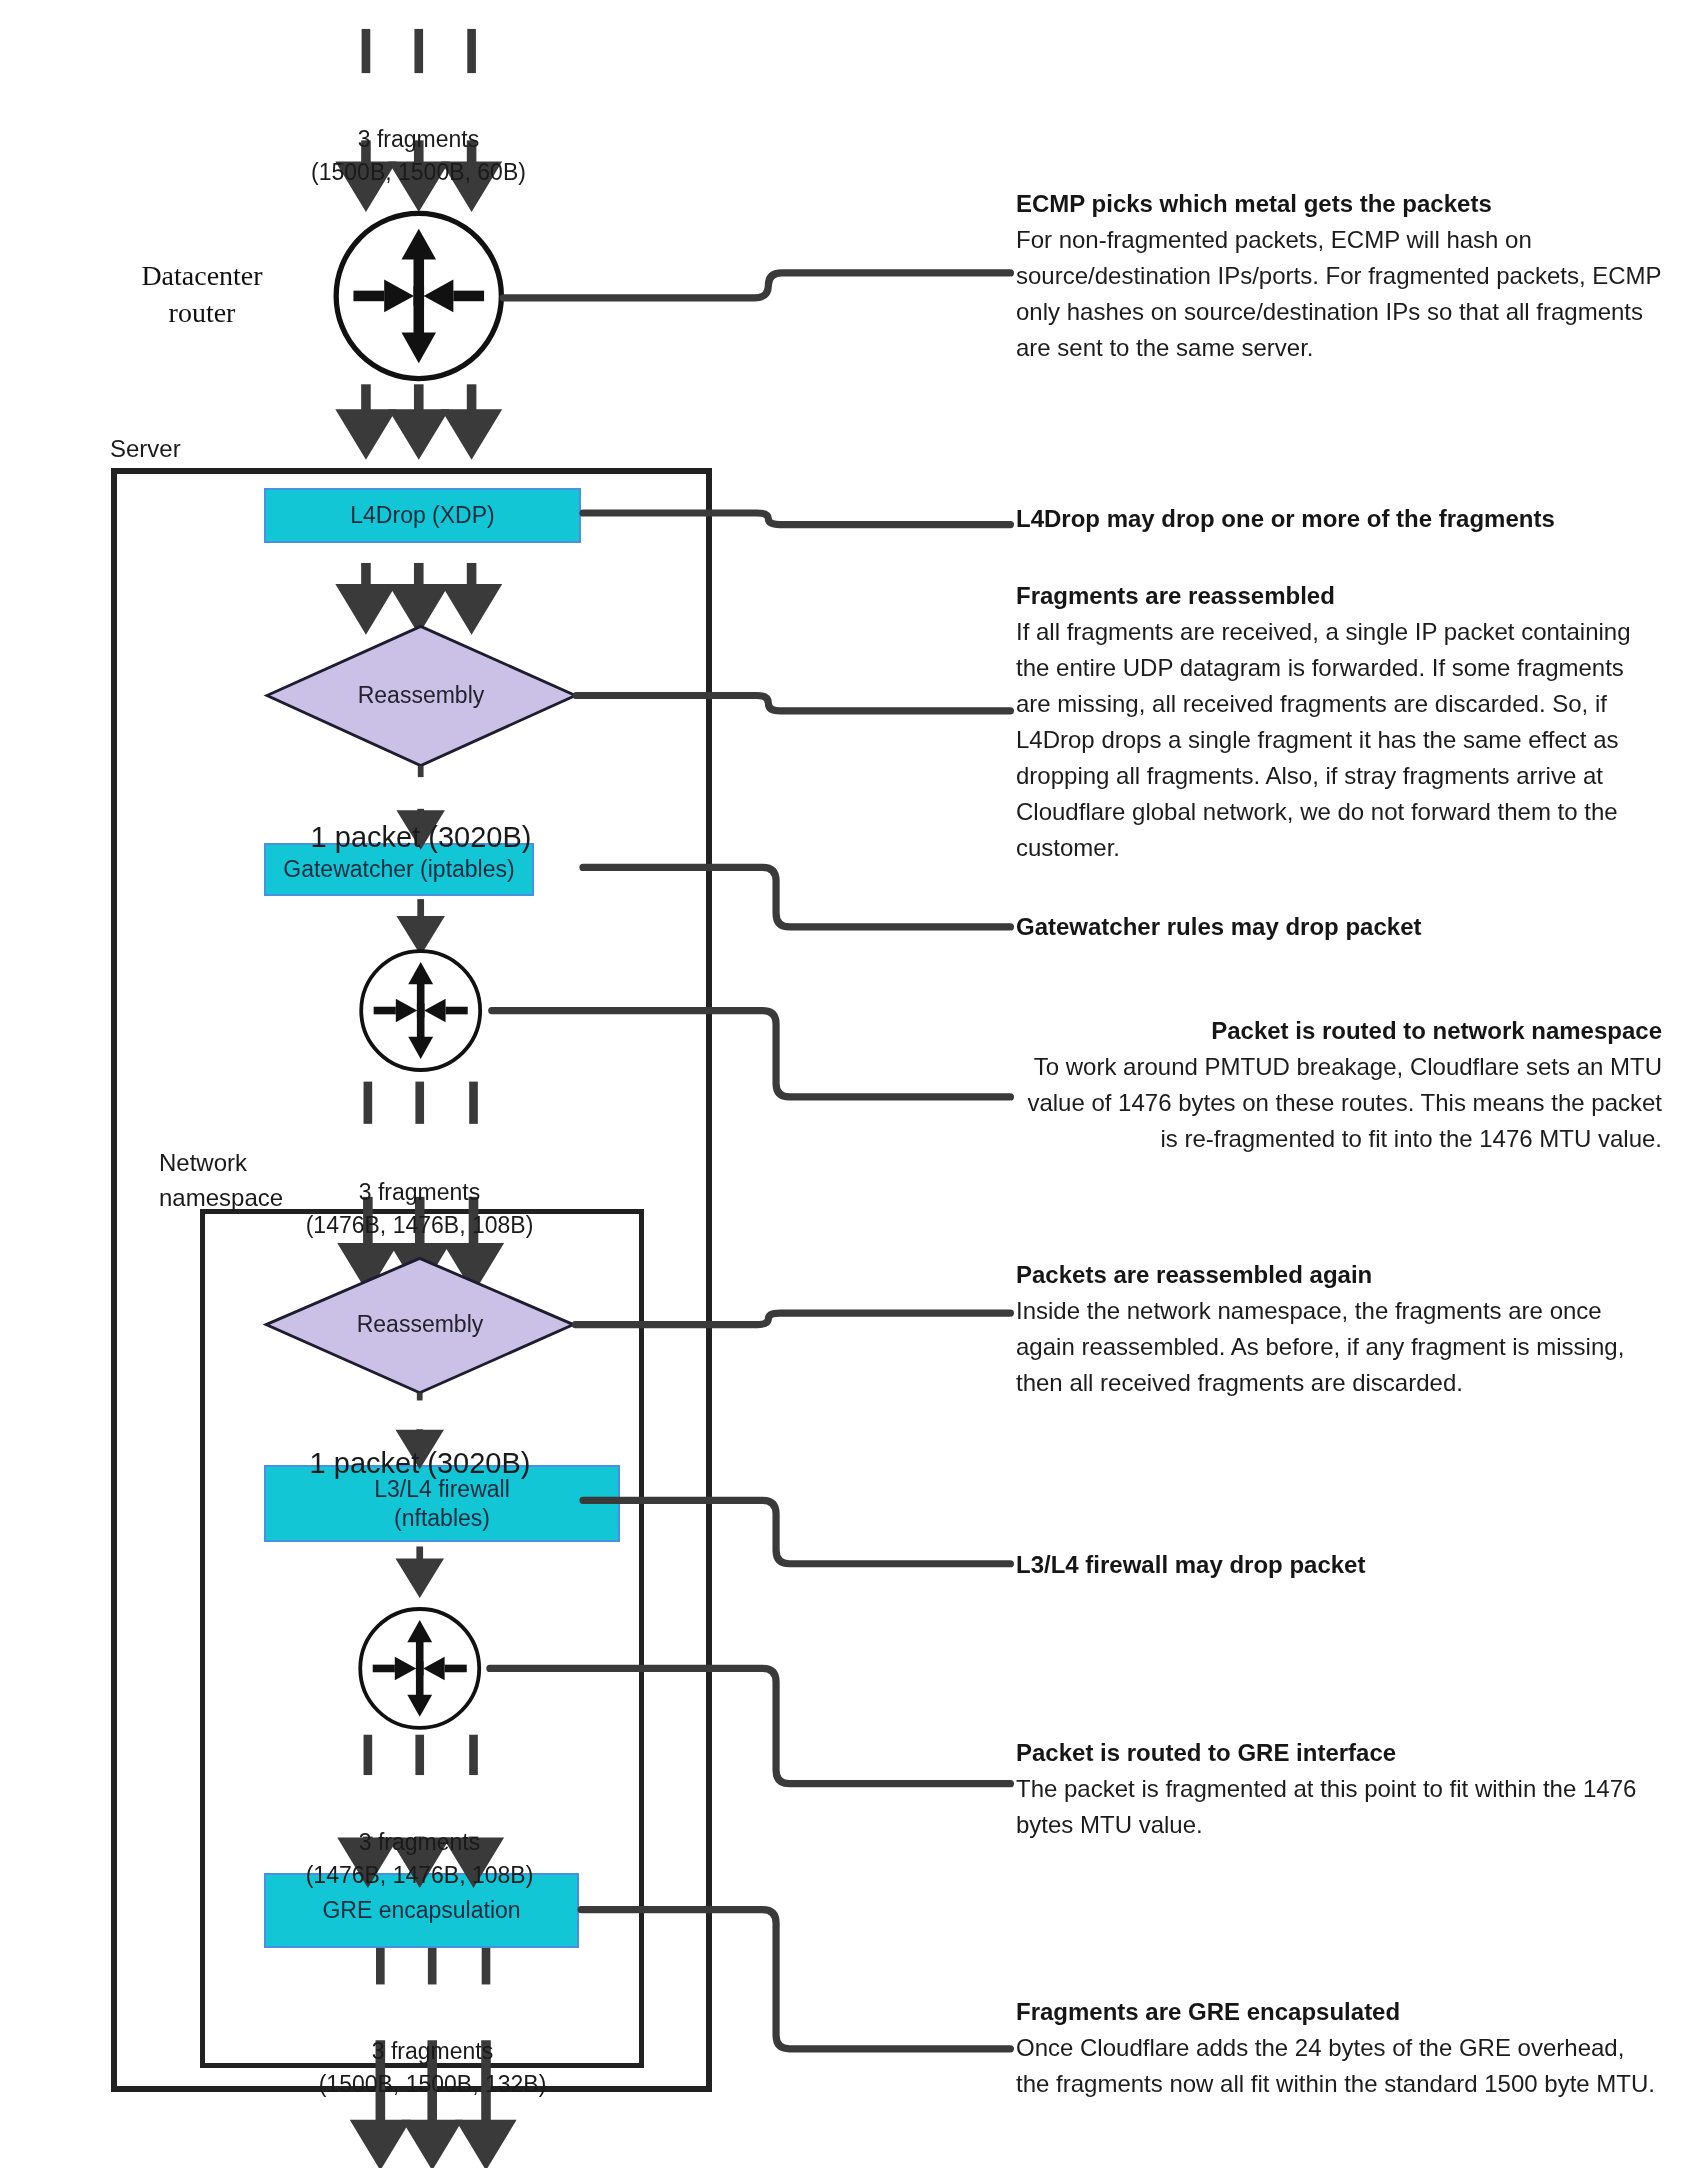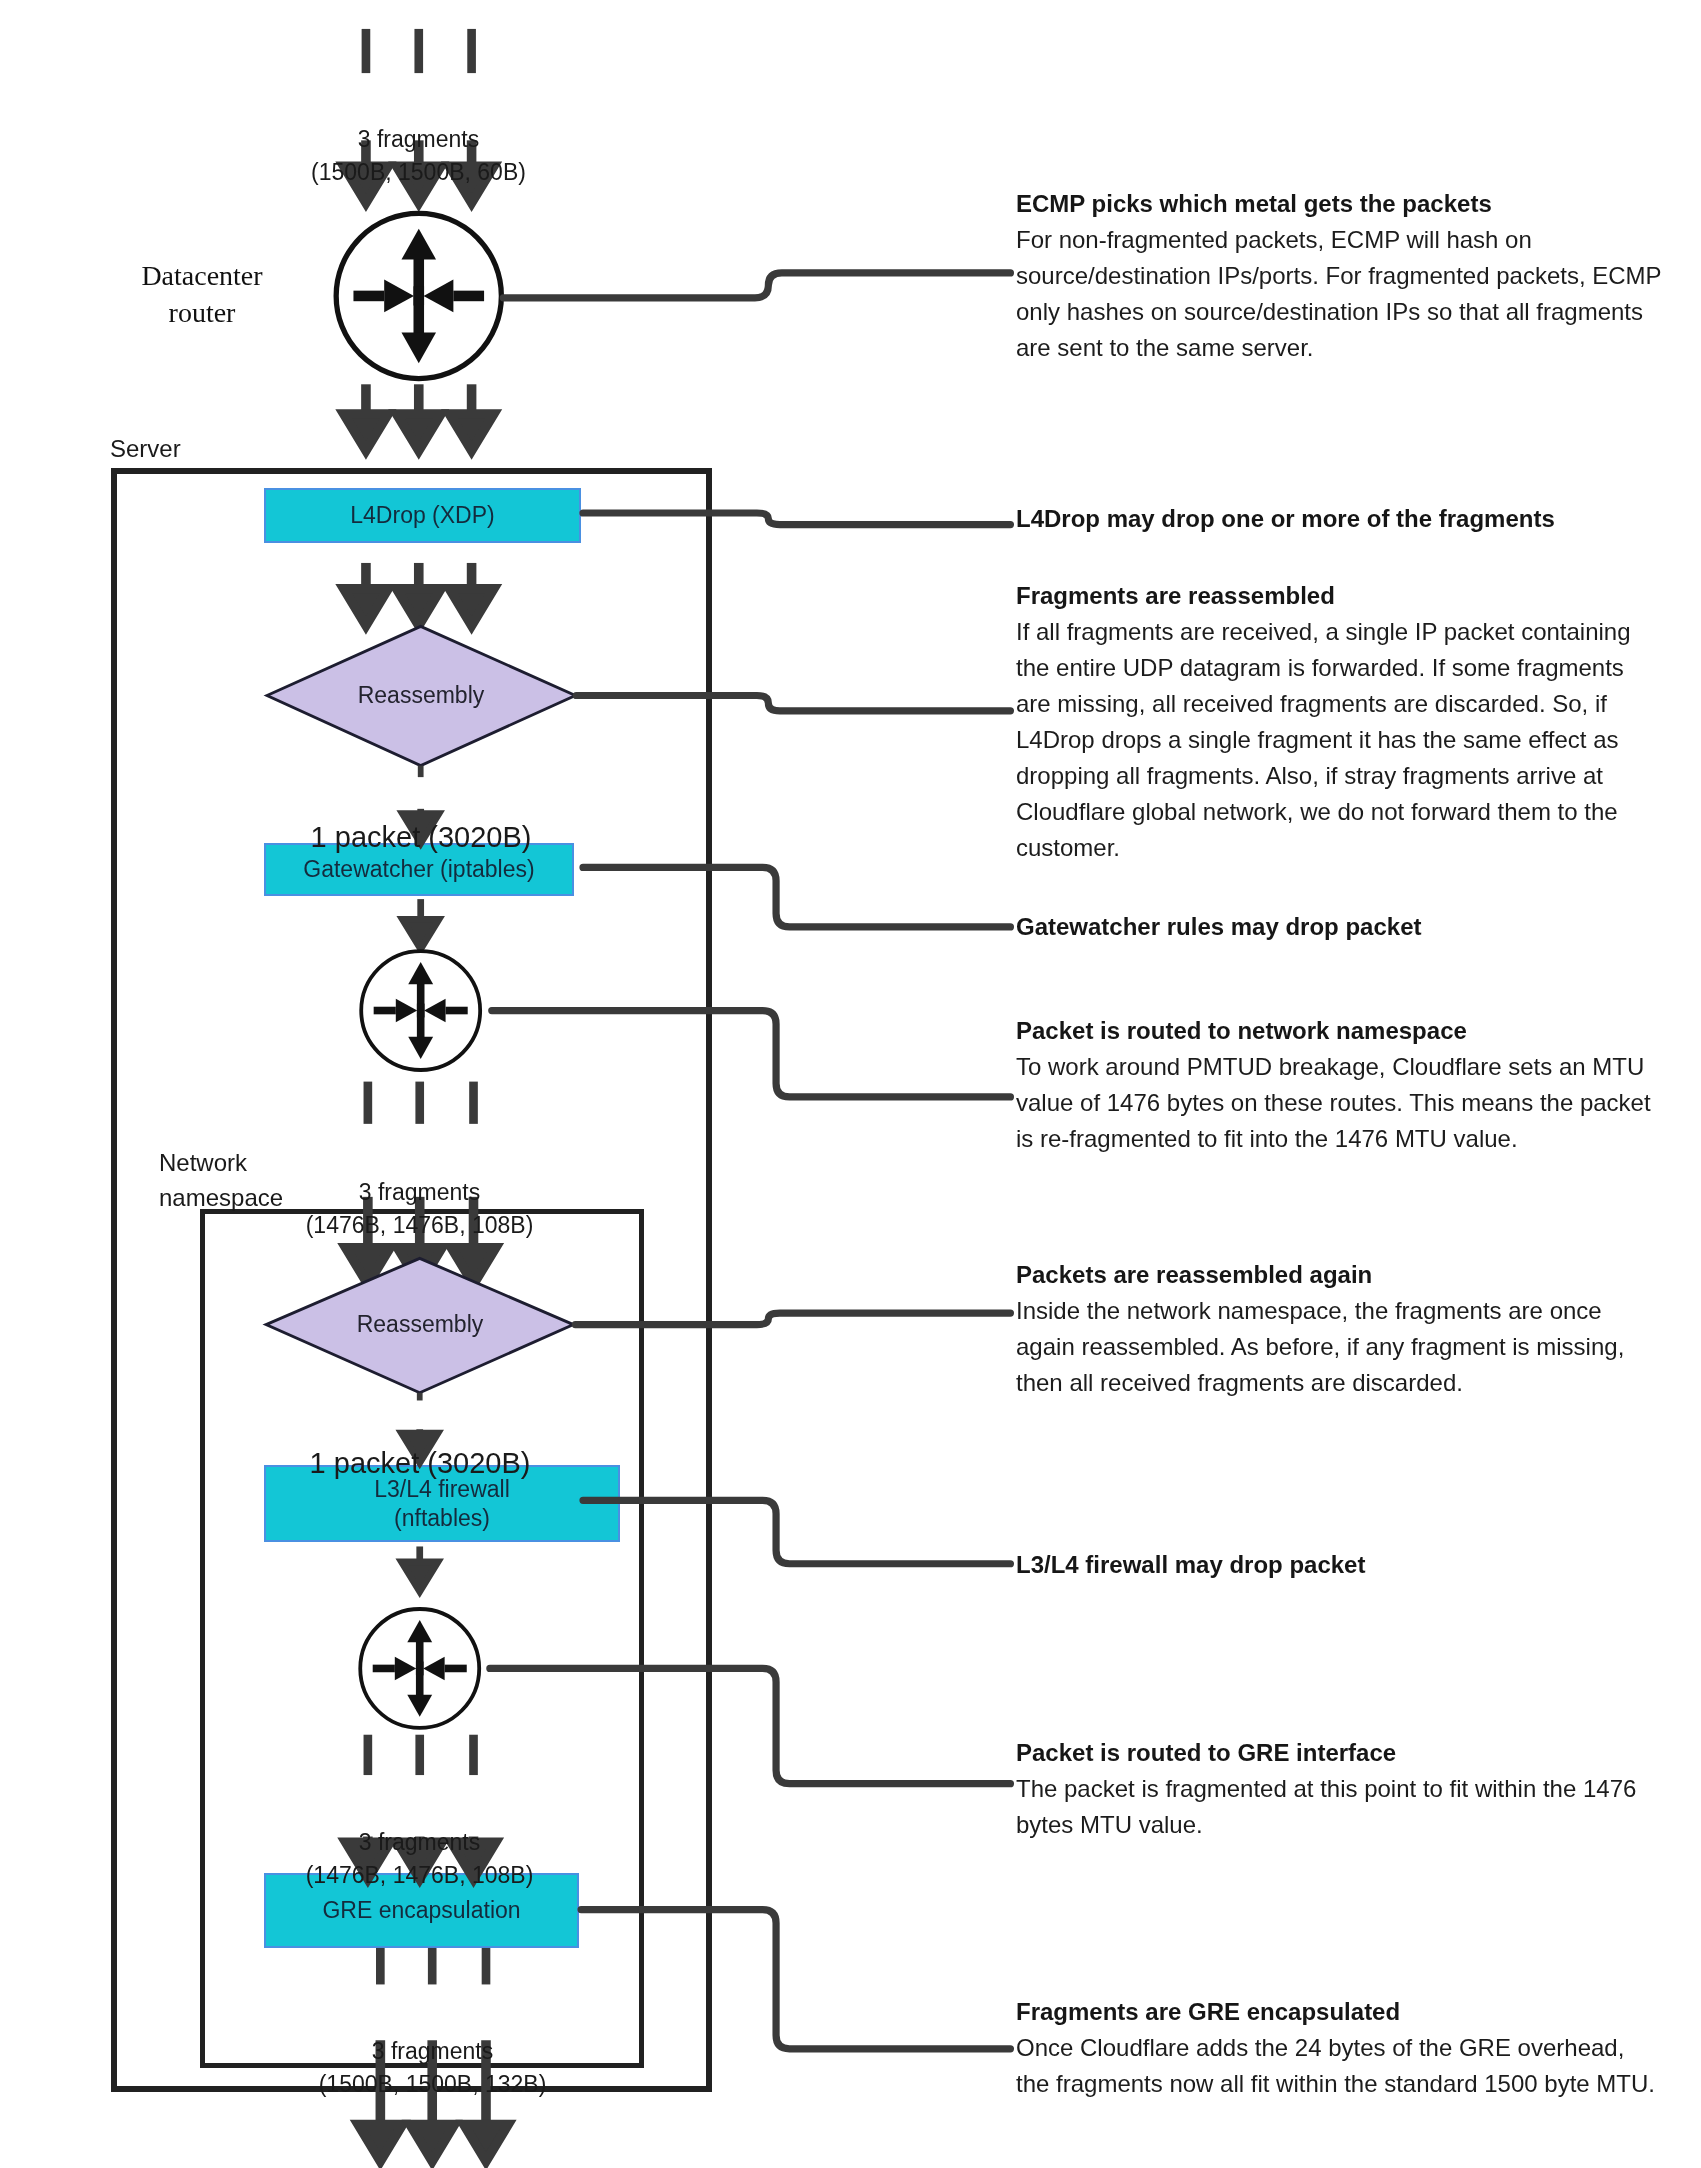--- a/index.html
+++ b/index.html
@@ -28,21 +28,21 @@
 <body>
 
 <div id="stage">
 
   <div class="frame" style="left:111px;top:468px;width:601px;height:1624px;"></div>
   <div class="frame inner" style="left:200px;top:1209px;width:444px;height:859px;"></div>
 
   <div class="node" style="left:264px;top:488px;width:317px;height:55px;">
     <div>L4Drop (XDP)</div>
   </div>
-  <div class="node" style="left:264px;top:843px;width:310px;height:53px;">
+  <div class="node" style="left:264px;top:843px;width:270px;height:53px;">
     <div>Gatewatcher (iptables)</div>
   </div>
   <div class="node" style="left:264px;top:1465px;width:356px;height:77px;">
     <div>L3/L4 firewall</div>
     <div>(nftables)</div>
   </div>
   <div class="node" style="left:264px;top:1873px;width:315px;height:75px;">
     <div>GRE encapsulation</div>
   </div>
 
@@ -213,21 +213,21 @@
   <div class="ann" style="top:501px;">
     <div class="h">L4Drop may drop one or more of the fragments</div>
   </div>
   <div class="ann" style="top:578px;">
     <div class="h">Fragments are reassembled</div>
     <div>If all fragments are received, a single IP packet containing the entire UDP datagram is forwarded. If some fragments are missing, all received fragments are discarded. So, if L4Drop drops a single fragment it has the same effect as dropping all fragments. Also, if stray fragments arrive at Cloudflare global network, we do not forward them to the customer.</div>
   </div>
   <div class="ann" style="top:909px;">
     <div class="h">Gatewatcher rules may drop packet</div>
   </div>
-  <div class="ann" style="top:1013px;">
+  <div class="ann" style="top:1013px;text-align:right;">
     <div class="h">Packet is routed to network namespace</div>
     <div>To work around PMTUD breakage, Cloudflare sets an MTU value of 1476 bytes on these routes. This means the packet is re-fragmented to fit into the 1476 MTU value.</div>
   </div>
   <div class="ann" style="top:1257px;">
     <div class="h">Packets are reassembled again</div>
     <div>Inside the network namespace, the fragments are once again reassembled. As before, if any fragment is missing, then all received fragments are discarded.</div>
   </div>
   <div class="ann" style="top:1547px;">
     <div class="h">L3/L4 firewall may drop packet</div>
   </div>

